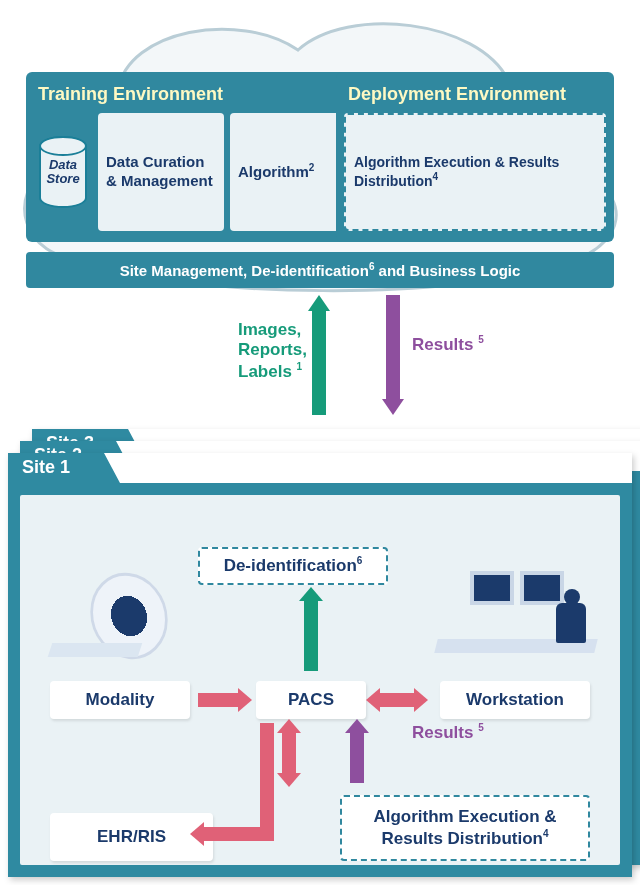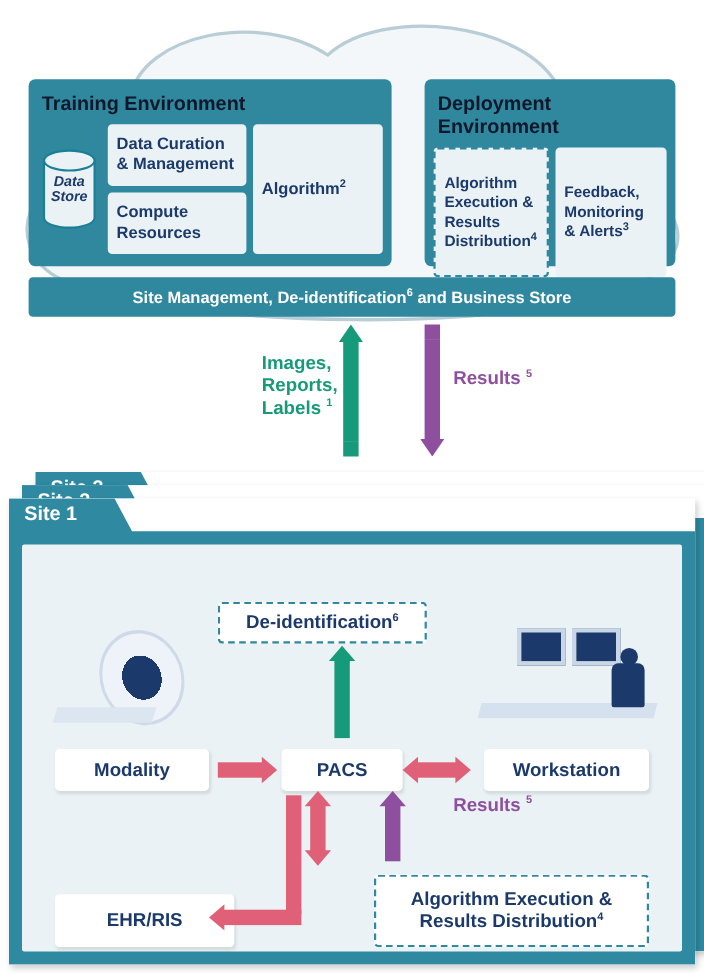--- a/index.html
+++ b/index.html
@@ -22,27 +22,27 @@
     z-index: 0;
   }
   .env-box {
     position: absolute;
     background: #30889f;
     border-radius: 6px;
     z-index: 2;
     padding: 8px;
   }
   .env-title {
-    color: #0f172a;
+    color: #fef9c3;
     font-weight: 700;
     font-size: 18px;
     padding: 4px 4px 8px 4px;
   }
   .train-env { top: 62px; left: 18px; width: 330px; height: 170px; }
-  .deploy-env { top: 62px; right: 18px; width: 228px; height: 170px; }
+  .deploy-env { top: 62px; right: 18px; width: 278px; height: 170px; }
   .boxes-row { display: flex; gap: 6px; height: 118px; }
   .card {
     background: #eaf2f5;
     border-radius: 4px;
     color: #1b3a6b;
     font-weight: 600;
     font-size: 15px;
     padding: 8px;
     display: flex;
     align-items: center;
@@ -210,44 +210,38 @@
     <div class="boxes-row">
       <div class="datastore-col">
         <div class="cylinder">
           <span>Data Store</span>
         </div>
       </div>
       <div class="midcol">
         <div class="card">
           <span>Data Curation &amp; Management</span>
         </div>
-        <div class="card">
-          <span>Compute Resources</span>
-        </div>
       </div>
       <div class="card fbcol">
         <span><span>Algorithm</span><span class="sup">2</span></span>
       </div>
     </div>
   </div>
 
   <div class="env-box deploy-env">
     <div class="env-title">Deployment Environment</div>
     <div class="deploy-row">
       <div class="card dashedcard">
         <span><span>Algorithm Execution &amp; Results Distribution</span><span class="sup">4</span></span>
       </div>
-      <div class="card">
-        <span><span>Feedback, Monitoring &amp; Alerts</span><span class="sup">3</span></span>
-      </div>
     </div>
   </div>
 
   <div class="dm-bar">
-    <span><span>Site Management, De-identification</span><span class="sup">6</span><span> and Business Store</span></span>
+    <span><span>Site Management, De-identification</span><span class="sup">6</span><span> and Business Logic</span></span>
   </div>
 </div>
 
 <div class="arrow-up">
   <div class="arrow-head-up"></div>
     <div class="arrow-body"></div>
     <div class="arrow-tail-u"></div>
 </div>
 <div class="arrow-down">
   <div class="arrow-tail-d"></div>

